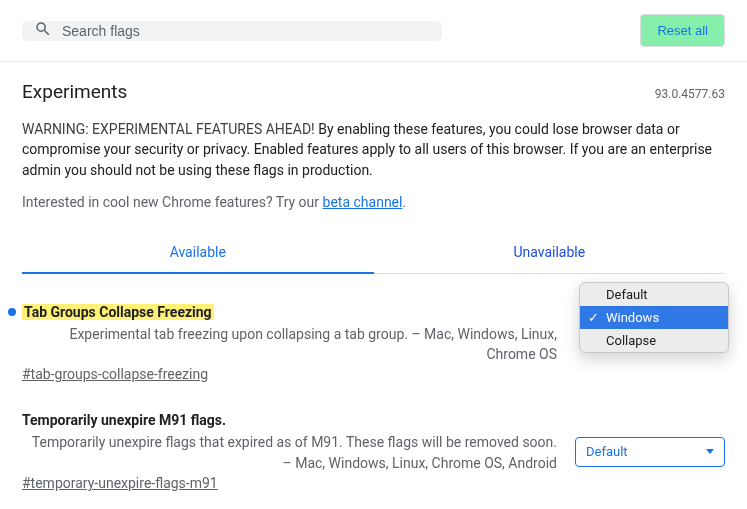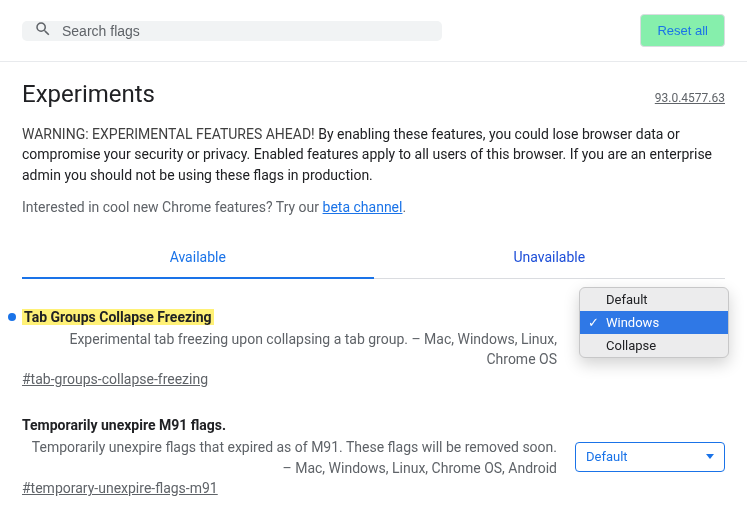--- a/index.html
+++ b/index.html
@@ -48,22 +48,22 @@
       cursor: pointer;
     }
     .divider { height: 1px; background: #e8eaed; }
     .content { padding: 18px 22px 30px 22px; }
     .title-row {
       display: flex;
       align-items: baseline;
       justify-content: space-between;
       margin-bottom: 16px;
     }
-    .page-title { font-size: 24px; font-weight: 400; color: #202124; }
-    .version { font-size: 12px; color: #5f6368; text-decoration: underline; }
+    .page-title { font-size: 19px; font-weight: 400; color: #202124; }
+    .version { font-size: 12px; color: #5f6368; }
     .warning-block {
       font-size: 14px;
       line-height: 1.45;
       color: #202124;
       margin-bottom: 14px;
     }
     .warning-label { color: #404040; }
     .interest-line {
       font-size: 14px;
       color: #5f6368;

